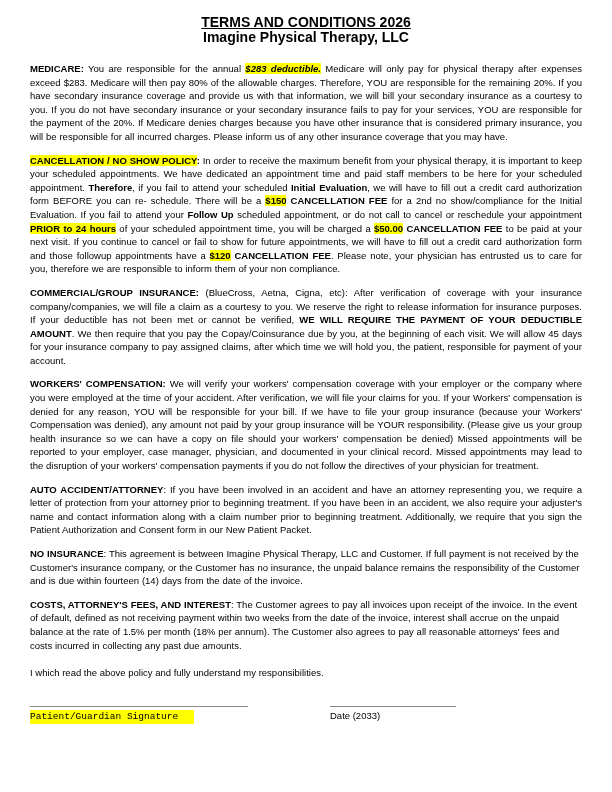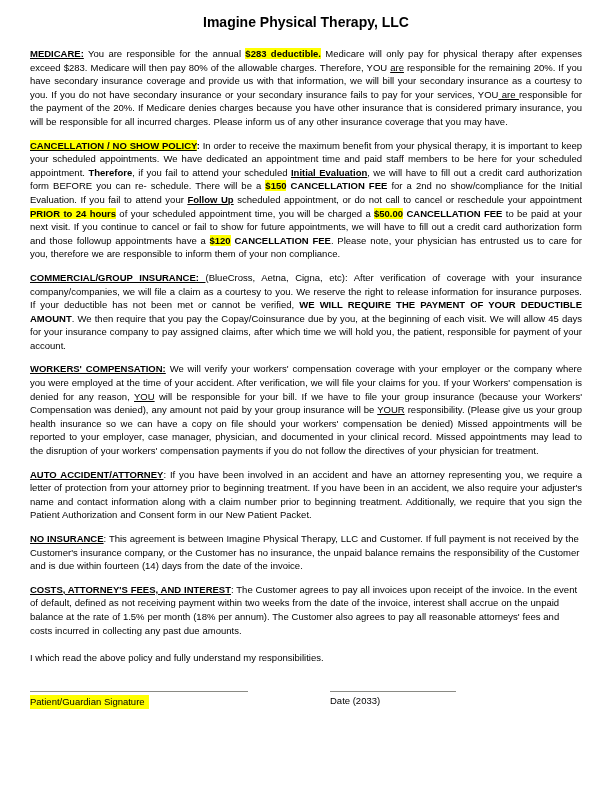--- a/index.html
+++ b/index.html
@@ -30,22 +30,22 @@
     text-align: center;
   }
   .para {
     text-align: justify;
     margin: 0 0 10px 0;
     word-spacing: 0.2px;
   }
   .para.left { text-align: left; }
   
   .r-b  { font-weight: 700; }
-  .r-u  { text-decoration: underline; }
-  .r-i  { }
+  .r-u  { }
+  .r-i  { font-style: italic; }
   .r-hl { background: var(--hl, #ffff00); }
   .closing { text-align: left; margin: 14px 0 0 0; }
   .sig-row {
     display: flex;
     margin-top: 26px;
   }
   .sig-col { display: flex; flex-direction: column; }
   .sig-col-patient { width: 300px; }
   .sig-col-date { width: 200px; }
   .sig-line {
@@ -53,29 +53,31 @@
     background: #8a8a84;
     margin-bottom: 3px;
   }
   .sig-line-patient { width: 218px; }
   .sig-line-date { width: 126px; }
   .sig-label { line-height: 12px; }
   .sig-label-patient {
     background: var(--hl, #ffff00);
     display: inline-block;
     align-self: flex-start;
-    padding: 1px 4px 1px 0;
+    padding: 1px 16px 1px 0;
+    font-family: Liberation Mono, monospace;
   }
 </style>
 </head>
 <body>
 
 <div class="page">
 
   <div class="title-block">
+    <div class="title-line1">TERMS AND CONDITIONS 2026</div>
     <div class="title-line2">Imagine Physical Therapy, LLC</div>
   </div>
 
   <p class="para"><span class="r-b r-u">MEDICARE:</span><span> You are responsible for the annual </span><span class="r-b r-i r-hl">$283 deductible.</span><span> Medicare will only pay for physical therapy after expenses exceed $283. Medicare will then pay 80% of the allowable charges. Therefore, YOU </span><span class="r-u">are</span><span> responsible for the remaining 20%. If you have secondary insurance coverage and provide us with that information, we will bill your secondary insurance as a courtesy to you. If you do not have secondary insurance or your secondary insurance fails to pay for your services, YOU</span><span class="r-u"> are </span><span>responsible for the payment of the 20%. If Medicare denies charges because you have other insurance that is considered primary insurance, you will be responsible for all incurred charges. Please inform us of any other insurance coverage that you may have.</span></p>
 
   <p class="para"><span class="r-b r-u r-hl">CANCELLATION / NO SHOW POLICY</span><span class="r-b">:</span><span> In order to receive the maximum benefit from your physical therapy, it is important to keep your scheduled appointments. We have dedicated an appointment time and paid staff members to be here for your scheduled appointment. </span><span class="r-b">Therefore</span><span>, if you fail to attend your scheduled </span><span class="r-b r-u">Initial Evaluation</span><span>, we will have to fill out a credit card authorization form BEFORE you can re- schedule. There will be a </span><span class="r-b r-hl">$150</span><span class="r-b"> CANCELLATION FEE</span><span> for a 2nd no show/compliance for the Initial Evaluation. If you fail to attend your </span><span class="r-b r-u">Follow Up</span><span> scheduled appointment, or do not call to cancel or reschedule your appointment </span><span class="r-b r-hl">PRIOR to 24 hours</span><span> of your scheduled appointment time, you will be charged a </span><span class="r-b r-hl">$50.00</span><span class="r-b"> CANCELLATION FEE</span><span> to be paid at your next visit. If you continue to cancel or fail to show for future appointments, we will have to fill out a credit card authorization form and those followup appointments have a </span><span class="r-b r-hl">$120</span><span class="r-b"> CANCELLATION FEE</span><span>. Please note, your physician has entrusted us to care for you, therefore we are responsible to inform them of your non compliance.</span></p>
 
   <p class="para"><span class="r-b r-u">COMMERCIAL/GROUP INSURANCE: </span><span>(BlueCross, Aetna, Cigna, etc): After verification of coverage with your insurance company/companies, we will file a claim as a courtesy to you. We reserve the right to release information for insurance purposes. If your deductible has not been met or cannot be verified, </span><span class="r-b">WE WILL REQUIRE THE PAYMENT OF YOUR DEDUCTIBLE AMOUNT</span><span>. We then require that you pay the Copay/Coinsurance due by you, at the beginning of each visit. We will allow 45 days for your insurance company to pay assigned claims, after which time we will hold you, the patient, responsible for payment of your account.</span></p>
 
   <p class="para"><span class="r-b r-u">WORKERS' COMPENSATION:</span><span> We will verify your workers' compensation coverage with your employer or the company where you were employed at the time of your accident. After verification, we will file your claims for you. If your Workers' compensation is denied for any reason, </span><span class="r-u">YOU</span><span> will be responsible for your bill. If we have to file your group insurance (because your Workers' Compensation was denied), any amount not paid by your group insurance will be </span><span class="r-u">YOUR</span><span> responsibility. (Please give us your group health insurance so we can have a copy on file should your workers' compensation be denied) Missed appointments will be reported to your employer, case manager, physician, and documented in your clinical record. Missed appointments may lead to the disruption of your workers' compensation payments if you do not follow the directives of your physician for treatment.</span></p>

